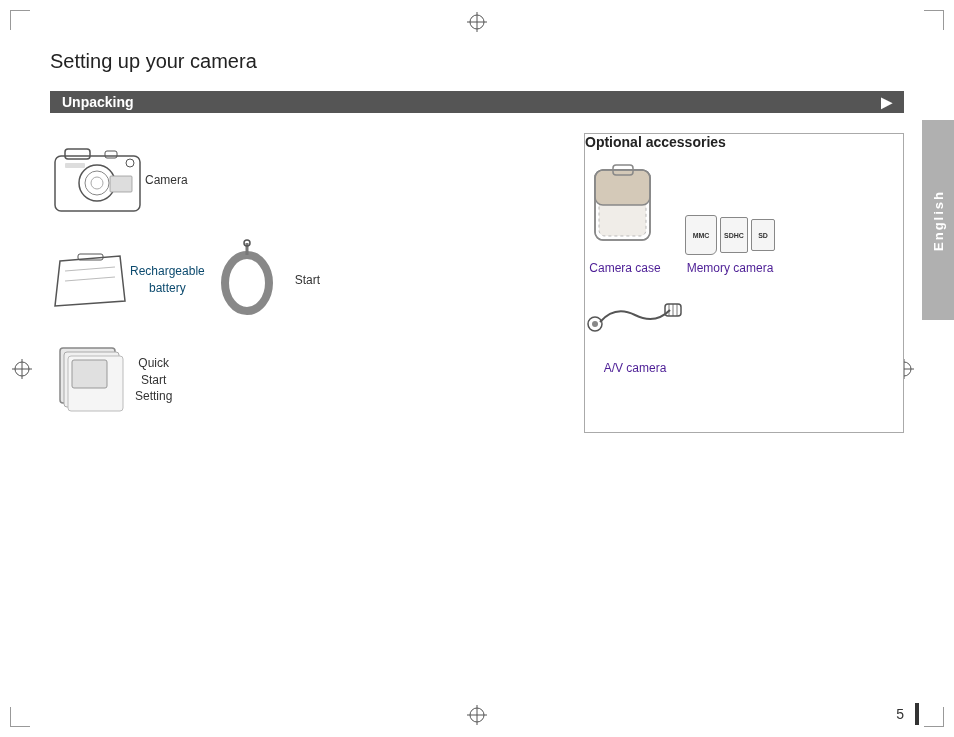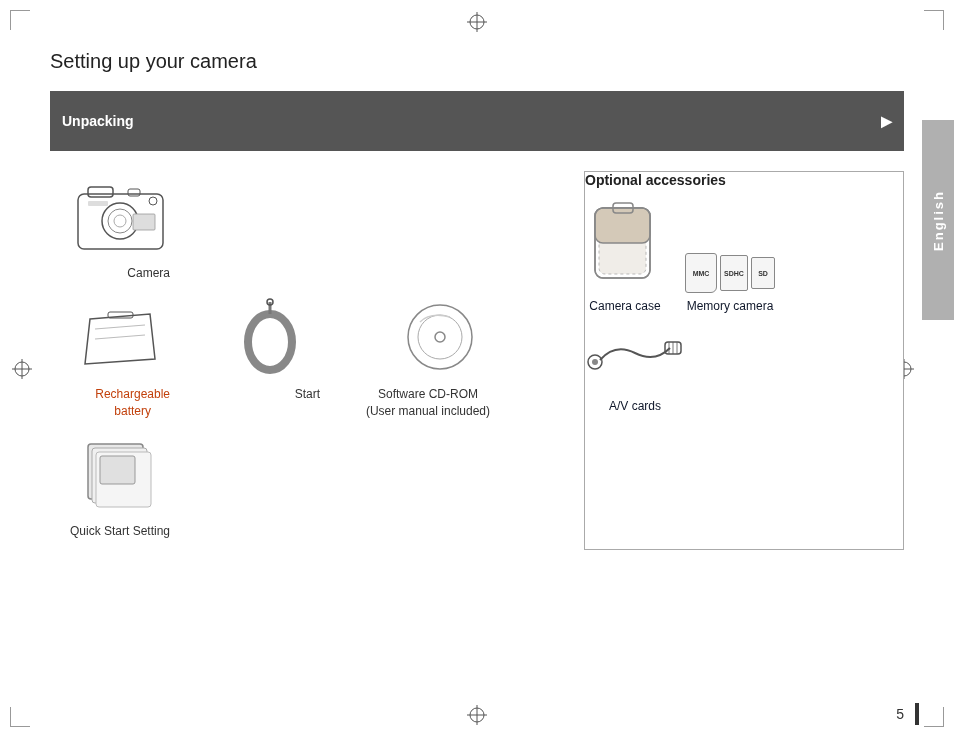--- a/index.html
+++ b/index.html
@@ -88,21 +88,21 @@
       font-size: 20px;
       font-weight: normal;
       color: #222;
       margin-bottom: 18px;
     }
 
     
     .section-header {
       background: #555;
       color: #fff;
-      padding: 22px 12px;
+      padding: 3px 12px;
       font-size: 14px;
       font-weight: bold;
       display: flex;
       align-items: center;
       justify-content: space-between;
       margin-bottom: 20px;
     }
     .section-header .arrow {
       color: #fff;
       font-size: 14px;
@@ -122,22 +122,22 @@
     .items-row {
       display: flex;
       flex-direction: row;
       align-items: flex-start;
       margin-bottom: 10px;
       gap: 30px;
     }
 
     .item {
       display: flex;
-      flex-direction: column;
-      align-items: flex-end;
+      flex-direction: row;
+      align-items: center;
       width: 120px;
     }
 
     .item-icon {
       width: 100px;
       height: 90px;
       display: flex;
       align-items: center;
       justify-content: center;
     }
@@ -170,21 +170,21 @@
       gap: 20px;
       margin-bottom: 15px;
     }
     .optional-item {
       display: flex;
       flex-direction: column;
       align-items: center;
     }
     .optional-item-label {
       font-size: 12px;
-      color: #0f172a;
+      color: #4c1d95;
       text-align: center;
       margin-top: 6px;
     }
 
     
     .page-number {
       position: absolute;
       bottom: 15px;
       right: 50px;
       font-size: 14px;
@@ -329,52 +329,39 @@
             <svg width="80" height="65" viewBox="0 0 80 65">
 
               <polygon points="10,15 70,10 75,55 5,60" fill="none" stroke="#555" stroke-width="1.5"></polygon>
 
               <line x1="15" y1="25" x2="65" y2="21" stroke="#aaa" stroke-width="0.8"></line>
               <line x1="15" y1="35" x2="65" y2="31" stroke="#aaa" stroke-width="0.8"></line>
 
               <rect x="28" y="8" width="25" height="6" rx="2" fill="none" stroke="#555" stroke-width="1"></rect>
             </svg>
           </div>
-          <div class="item-label" style="white-space:pre-line; text-align:center; font-size:12px; color:#c2410c;">Rechargeable<br>battery</div>
+          <div class="item-label" style="white-space:pre-line; text-align:center; font-size:12px; color:#0c4a6e;">Rechargeable<br>battery</div>
         </div>
 
         <div class="item">
           <div class="item-icon">
             <svg width="80" height="80" viewBox="0 0 80 80">
 
               <ellipse cx="40" cy="45" rx="22" ry="28" fill="none" stroke="#888" stroke-width="8" stroke-dasharray="none"></ellipse>
 
               <ellipse cx="40" cy="45" rx="14" ry="20" fill="white" stroke="none"></ellipse>
 
               <line x1="40" y1="17" x2="40" y2="5" stroke="#777" stroke-width="3"></line>
 
               <circle cx="40" cy="5" r="3" fill="none" stroke="#555" stroke-width="1.5"></circle>
             </svg>
           </div>
           <div class="item-label">Start</div>
         </div>
 
-        <div class="item" style="width:140px;">
-          <div class="item-icon">
-            <svg width="90" height="80" viewBox="0 0 90 80">
-
-              <ellipse cx="45" cy="40" rx="32" ry="32" fill="none" stroke="#888" stroke-width="1.5"></ellipse>
-              <ellipse cx="45" cy="40" rx="22" ry="22" fill="none" stroke="#aaa" stroke-width="1"></ellipse>
-              <ellipse cx="45" cy="40" rx="5" ry="5" fill="none" stroke="#888" stroke-width="1.5"></ellipse>
-
-              <path d="M25,25 Q35,15 55,20" fill="none" stroke="#ccc" stroke-width="1.5"></path>
-            </svg>
-          </div>
-          <div class="item-label" style="text-align:center; font-size:12px; color:#333; line-height:1.4;">Software CD-ROM<br>(User manual included)</div>
-        </div>
       </div>
 
       <div class="items-row" style="margin-top:5px;">
         <div class="item">
           <div class="item-icon">
             <svg width="85" height="70" viewBox="0 0 85 70">
 
               <rect x="10" y="5" width="55" height="55" rx="3" fill="#e8e8e8" stroke="#888" stroke-width="1.5"></rect>
 
               <rect x="14" y="9" width="55" height="55" rx="3" fill="#f0f0f0" stroke="#aaa" stroke-width="1"></rect>
@@ -427,21 +414,21 @@
             <path d="M15,32 Q30,15 50,25 Q70,35 85,20" fill="none" stroke="#555" stroke-width="2"></path>
 
             <circle cx="10" cy="34" r="7" fill="none" stroke="#555" stroke-width="1.5"></circle>
             <circle cx="10" cy="34" r="3" fill="#888"></circle>
 
             <rect x="80" y="14" width="16" height="12" rx="3" fill="none" stroke="#555" stroke-width="1.5"></rect>
             <line x1="84" y1="14" x2="84" y2="26" stroke="#555" stroke-width="0.8"></line>
             <line x1="88" y1="14" x2="88" y2="26" stroke="#555" stroke-width="0.8"></line>
             <line x1="92" y1="14" x2="92" y2="26" stroke="#555" stroke-width="0.8"></line>
           </svg>
-          <div class="optional-item-label">A/V cards</div>
+          <div class="optional-item-label">A/V camera</div>
         </div>
       </div>
     </div>
   </div>
 </div>
 
 <div class="page-number-bar"></div>
 <div class="page-number">5</div>
 
 </body></html>

